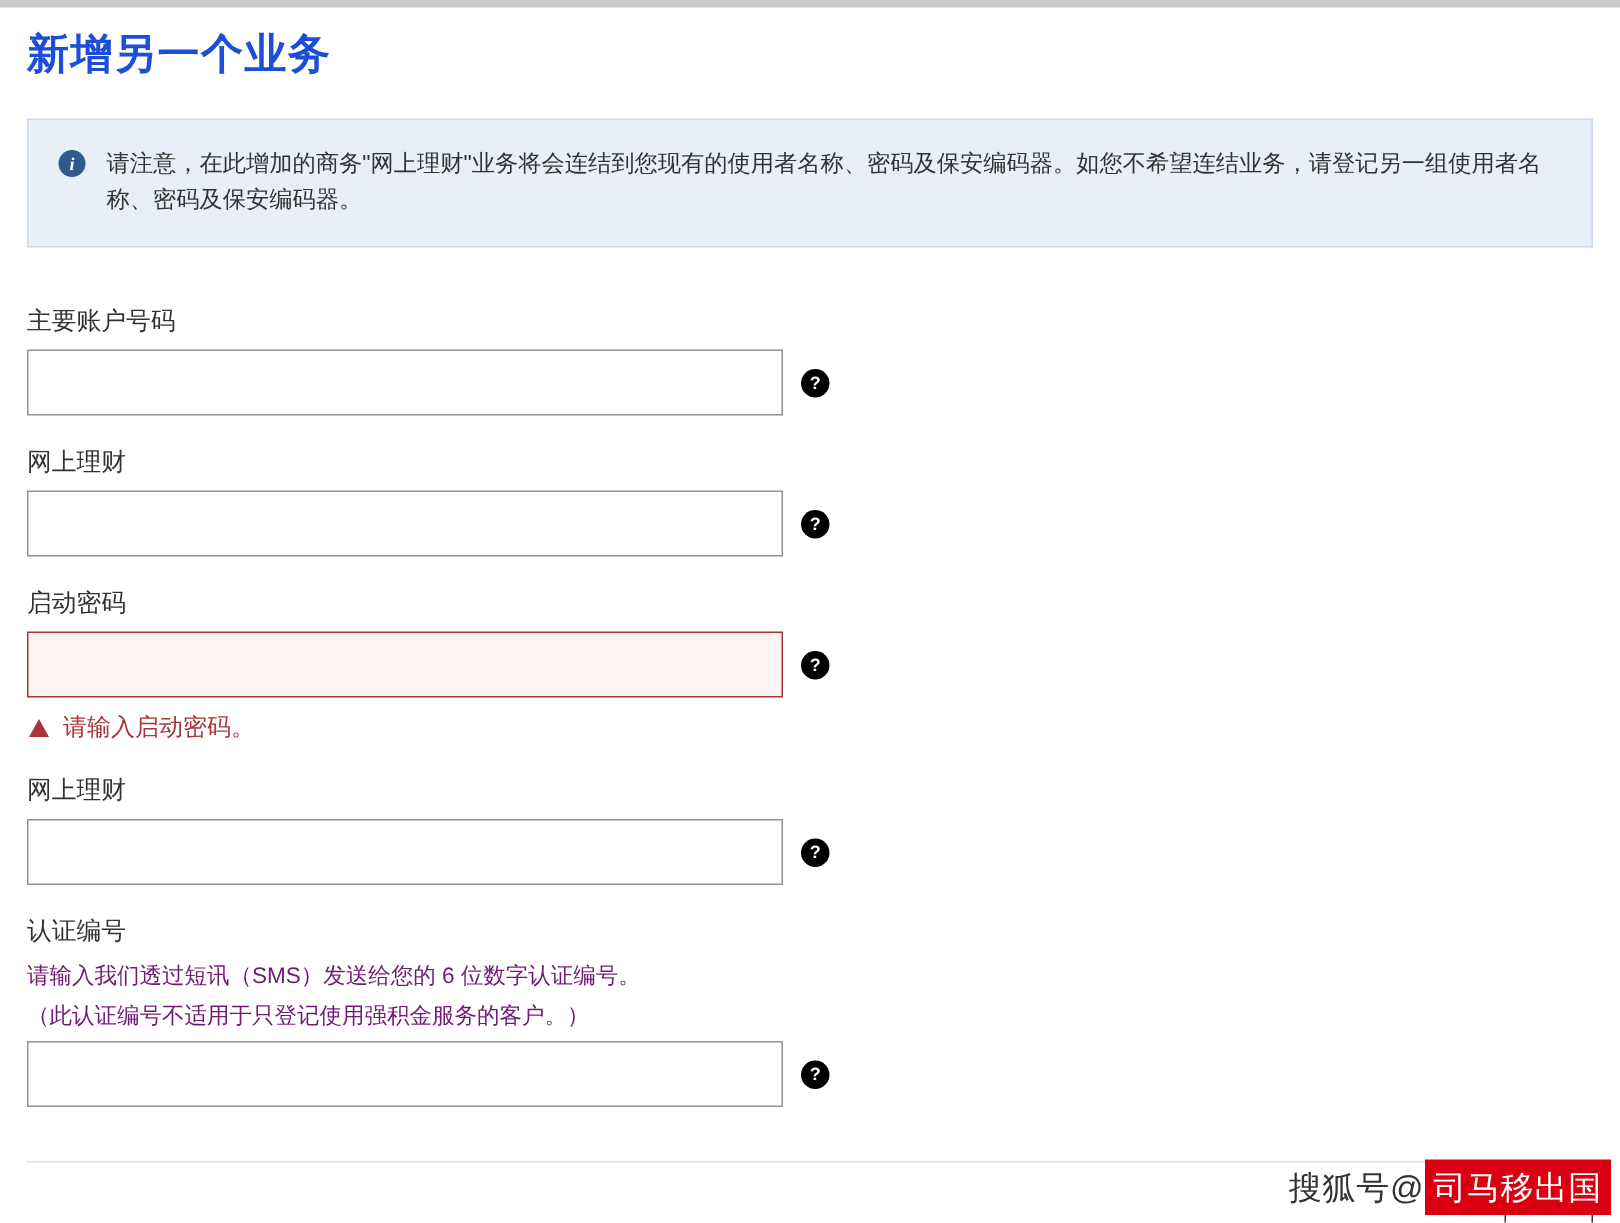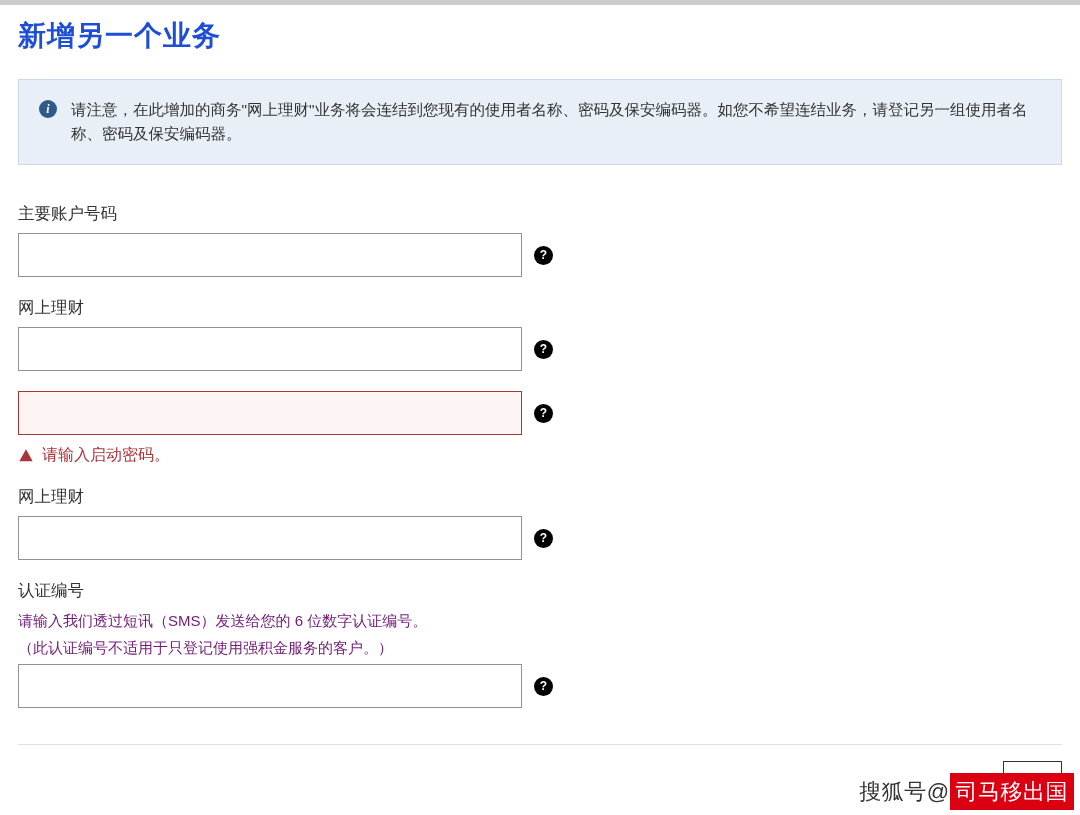--- a/index.html
+++ b/index.html
@@ -184,20 +184,21 @@
 
   <div class="form-group">
     <label class="form-label">网上理财</label>
     <div class="input-row">
       <input type="text" class="form-input" value="" style="">
       <span class="help-icon">?</span>
     </div>
   </div>
 
   <div class="form-group">
+    <label class="form-label">启动密码</label>
     <div class="input-row">
       <input type="password" class="form-input error" value="" style="">
       <span class="help-icon">?</span>
     </div>
     <div class="error-message">
       <span class="warning-icon">
         <svg viewBox="0 0 24 24" fill="#a8353a">
             <path d="M12 2 L22 20 L2 20 Z M11 9 L13 9 L13 14 L11 14 Z M11 16 L13 16 L13 18 L11 18 Z"></path>
           </svg>
       </span>

